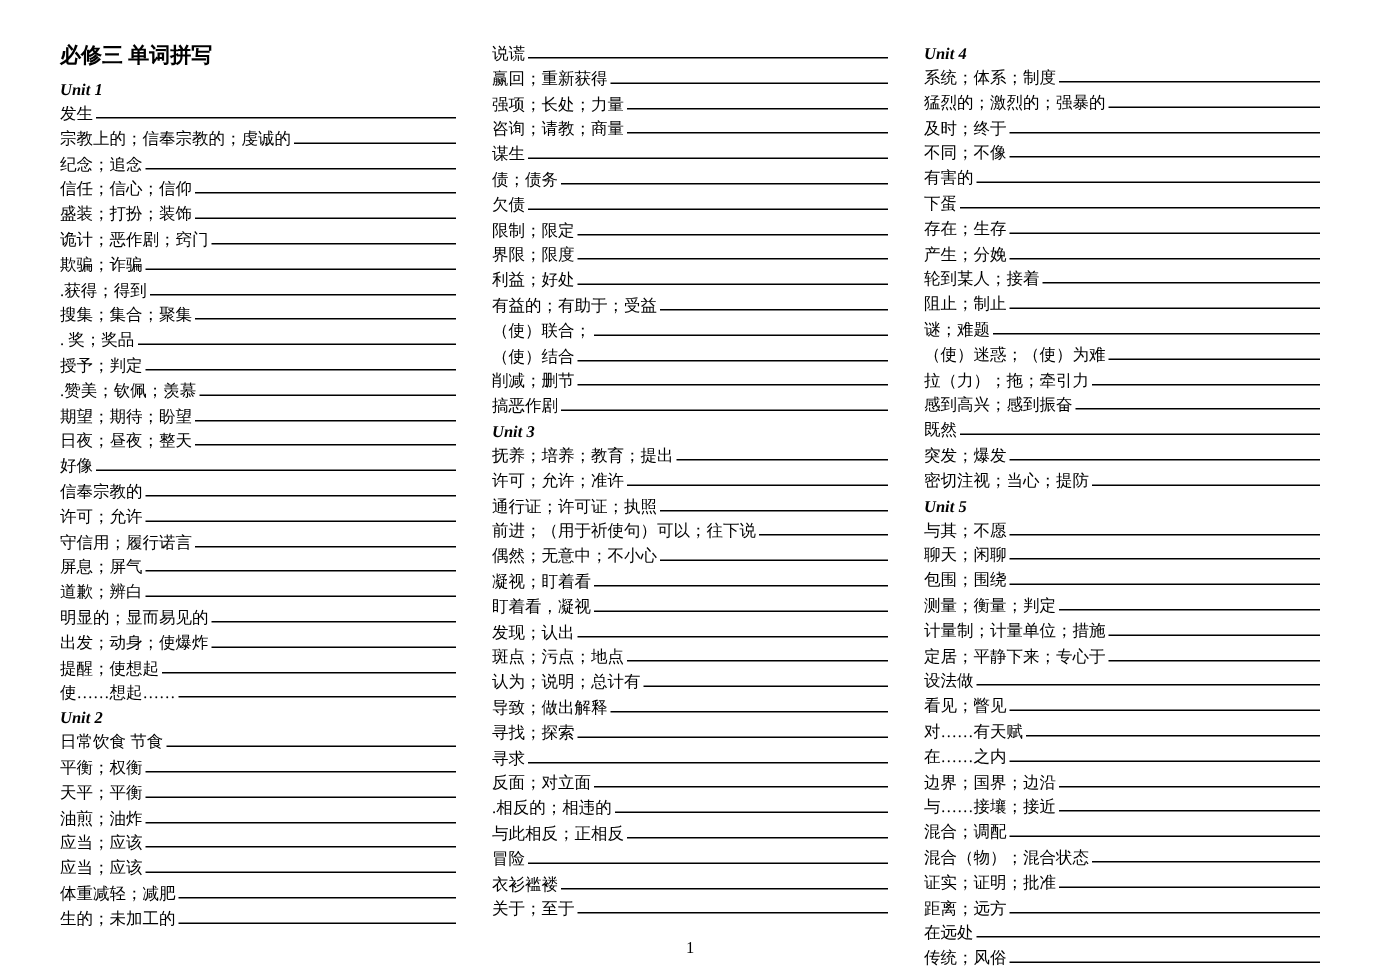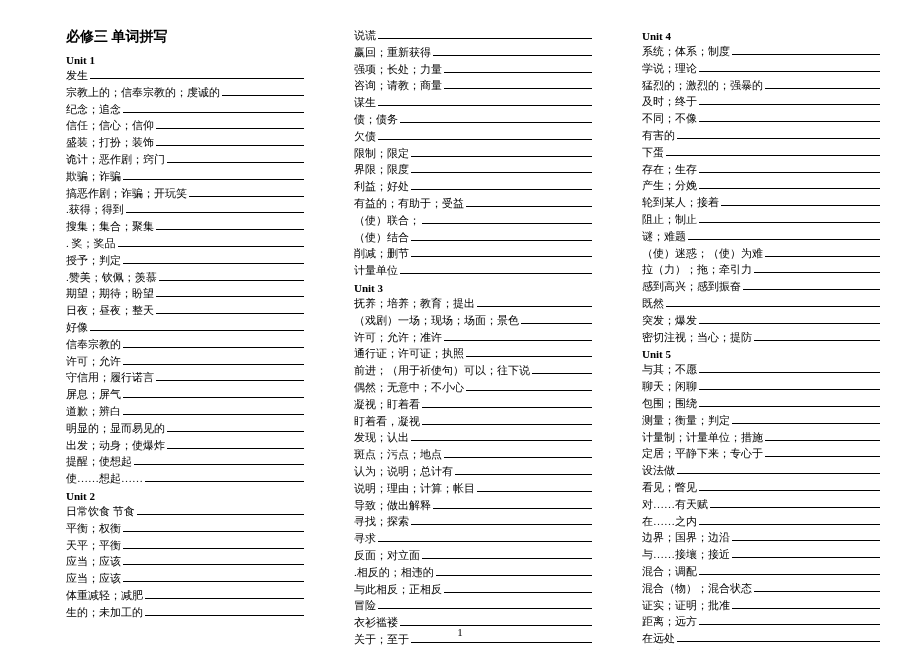--- a/index.html
+++ b/index.html
@@ -15,30 +15,30 @@
     }
     .columns {
       display: flex;
       gap: 24px;
       height: 580px;
     }
     .col {
       flex: 1;
       display: flex;
       flex-direction: column;
-      margin-left: 26px;
     }
     .title {
       font-size: 14px;
       font-weight: bold;
       margin-bottom: 6px;
     }
     .unit {
       font-size: 11px;
       font-weight: bold;
+      font-style: italic;
       margin-top: 2px;
       margin-bottom: 2px;
     }
     .entry {
       display: flex;
       align-items: baseline;
       margin-bottom: 1.8px;
       white-space: nowrap;
     }
     .label {
@@ -88,24 +88,20 @@
       </div>
       <div class="entry">
         <span class="label">诡计；恶作剧；窍门</span>
         <span class="blank"></span>
       </div>
       <div class="entry">
         <span class="label">欺骗；诈骗</span>
         <span class="blank"></span>
       </div>
       <div class="entry">
-        <span class="label">  搞恶作剧；诈骗；开玩笑</span>
-        <span class="blank"></span>
-      </div>
-      <div class="entry">
         <span class="label">.获得；得到</span>
         <span class="blank"></span>
       </div>
       <div class="entry">
         <span class="label">   搜集；集合；聚集</span>
         <span class="blank"></span>
       </div>
       <div class="entry">
         <span class="label">. 奖；奖品</span>
         <span class="blank"></span>
@@ -170,20 +166,24 @@
       <div class="entry">
         <span class="label">日常饮食  节食</span>
         <span class="blank"></span>
       </div>
       <div class="entry">
         <span class="label">平衡；权衡</span>
         <span class="blank"></span>
       </div>
       <div class="entry">
         <span class="label">    天平；平衡</span>
+        <span class="blank"></span>
+      </div>
+      <div class="entry">
+        <span class="label">油煎；油炸</span>
         <span class="blank"></span>
       </div>
       <div class="entry">
         <span class="label">应当；应该</span>
         <span class="blank"></span>
       </div>
       <div class="entry">
         <span class="label">应当；应该</span>
         <span class="blank"></span>
       </div>
@@ -247,33 +247,29 @@
       </div>
       <div class="entry">
         <span class="label">    （使）结合</span>
         <span class="blank"></span>
       </div>
       <div class="entry">
         <span class="label">削减；删节</span>
         <span class="blank"></span>
       </div>
       <div class="entry">
-        <span class="label">计量单位</span>
+        <span class="label">搞恶作剧</span>
         <span class="blank"></span>
       </div>
       <div class="unit">Unit 3</div>
       <div class="entry">
         <span class="label">抚养；培养；教育；提出</span>
         <span class="blank"></span>
       </div>
       <div class="entry">
-        <span class="label">（戏剧）一场；现场；场面；景色</span>
-        <span class="blank"></span>
-      </div>
-      <div class="entry">
         <span class="label">许可；允许；准许</span>
         <span class="blank"></span>
       </div>
       <div class="entry">
         <span class="label">  通行证；许可证；执照</span>
         <span class="blank"></span>
       </div>
       <div class="entry">
         <span class="label">前进；（用于祈使句）可以；往下说</span>
         <span class="blank"></span>
@@ -293,24 +289,20 @@
       <div class="entry">
         <span class="label">发现；认出</span>
         <span class="blank"></span>
       </div>
       <div class="entry">
         <span class="label">斑点；污点；地点</span>
         <span class="blank"></span>
       </div>
       <div class="entry">
         <span class="label">认为；说明；总计有</span>
-        <span class="blank"></span>
-      </div>
-      <div class="entry">
-        <span class="label">说明；理由；计算；帐目</span>
         <span class="blank"></span>
       </div>
       <div class="entry">
         <span class="label">导致；做出解释</span>
         <span class="blank"></span>
       </div>
       <div class="entry">
         <span class="label">寻找；探索</span>
         <span class="blank"></span>
       </div>
@@ -340,24 +332,20 @@
       </div>
       <div class="entry">
         <span class="label">关于；至于</span>
         <span class="blank"></span>
       </div>
     </div>
   <div class="col" id="col2">
       <div class="unit">Unit 4</div>
       <div class="entry">
         <span class="label">系统；体系；制度</span>
-        <span class="blank"></span>
-      </div>
-      <div class="entry">
-        <span class="label">学说；理论</span>
         <span class="blank"></span>
       </div>
       <div class="entry">
         <span class="label">猛烈的；激烈的；强暴的</span>
         <span class="blank"></span>
       </div>
       <div class="entry">
         <span class="label">及时；终于</span>
         <span class="blank"></span>
       </div>

